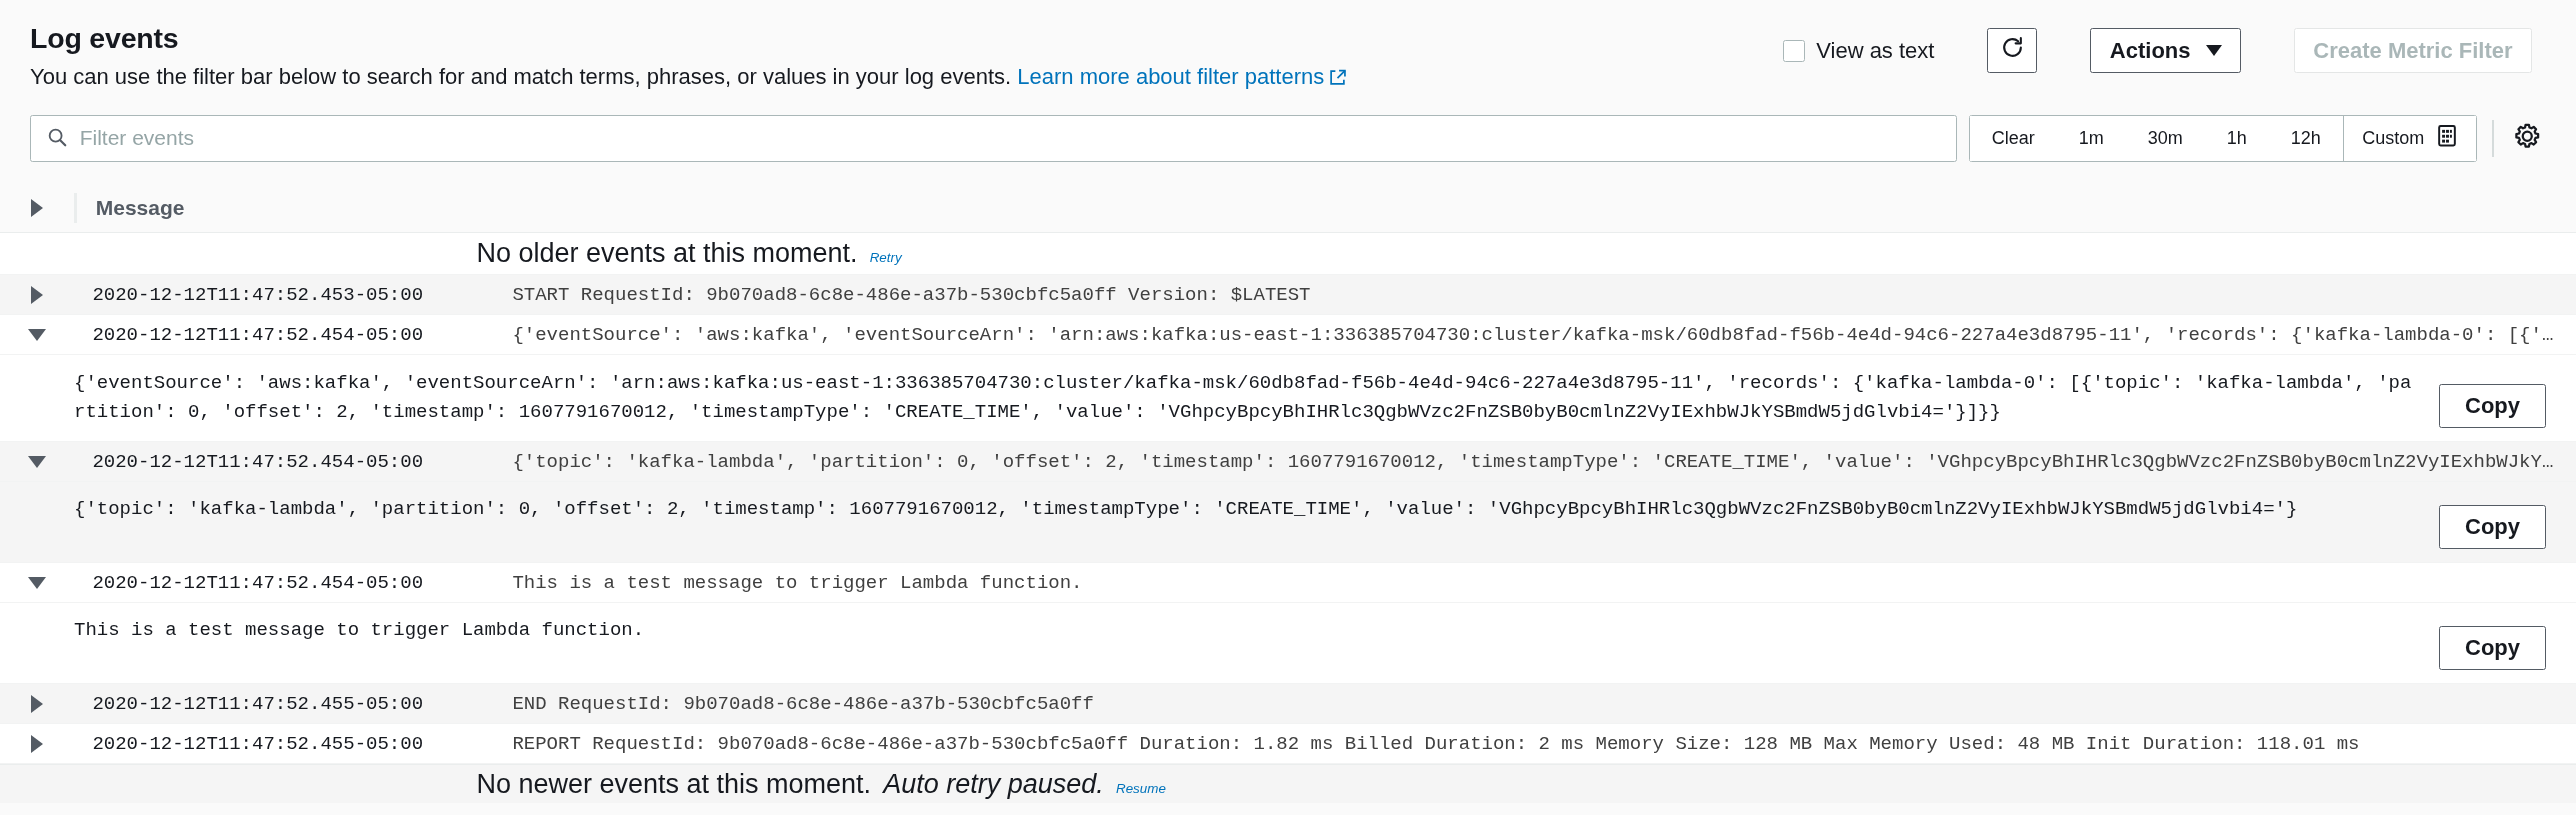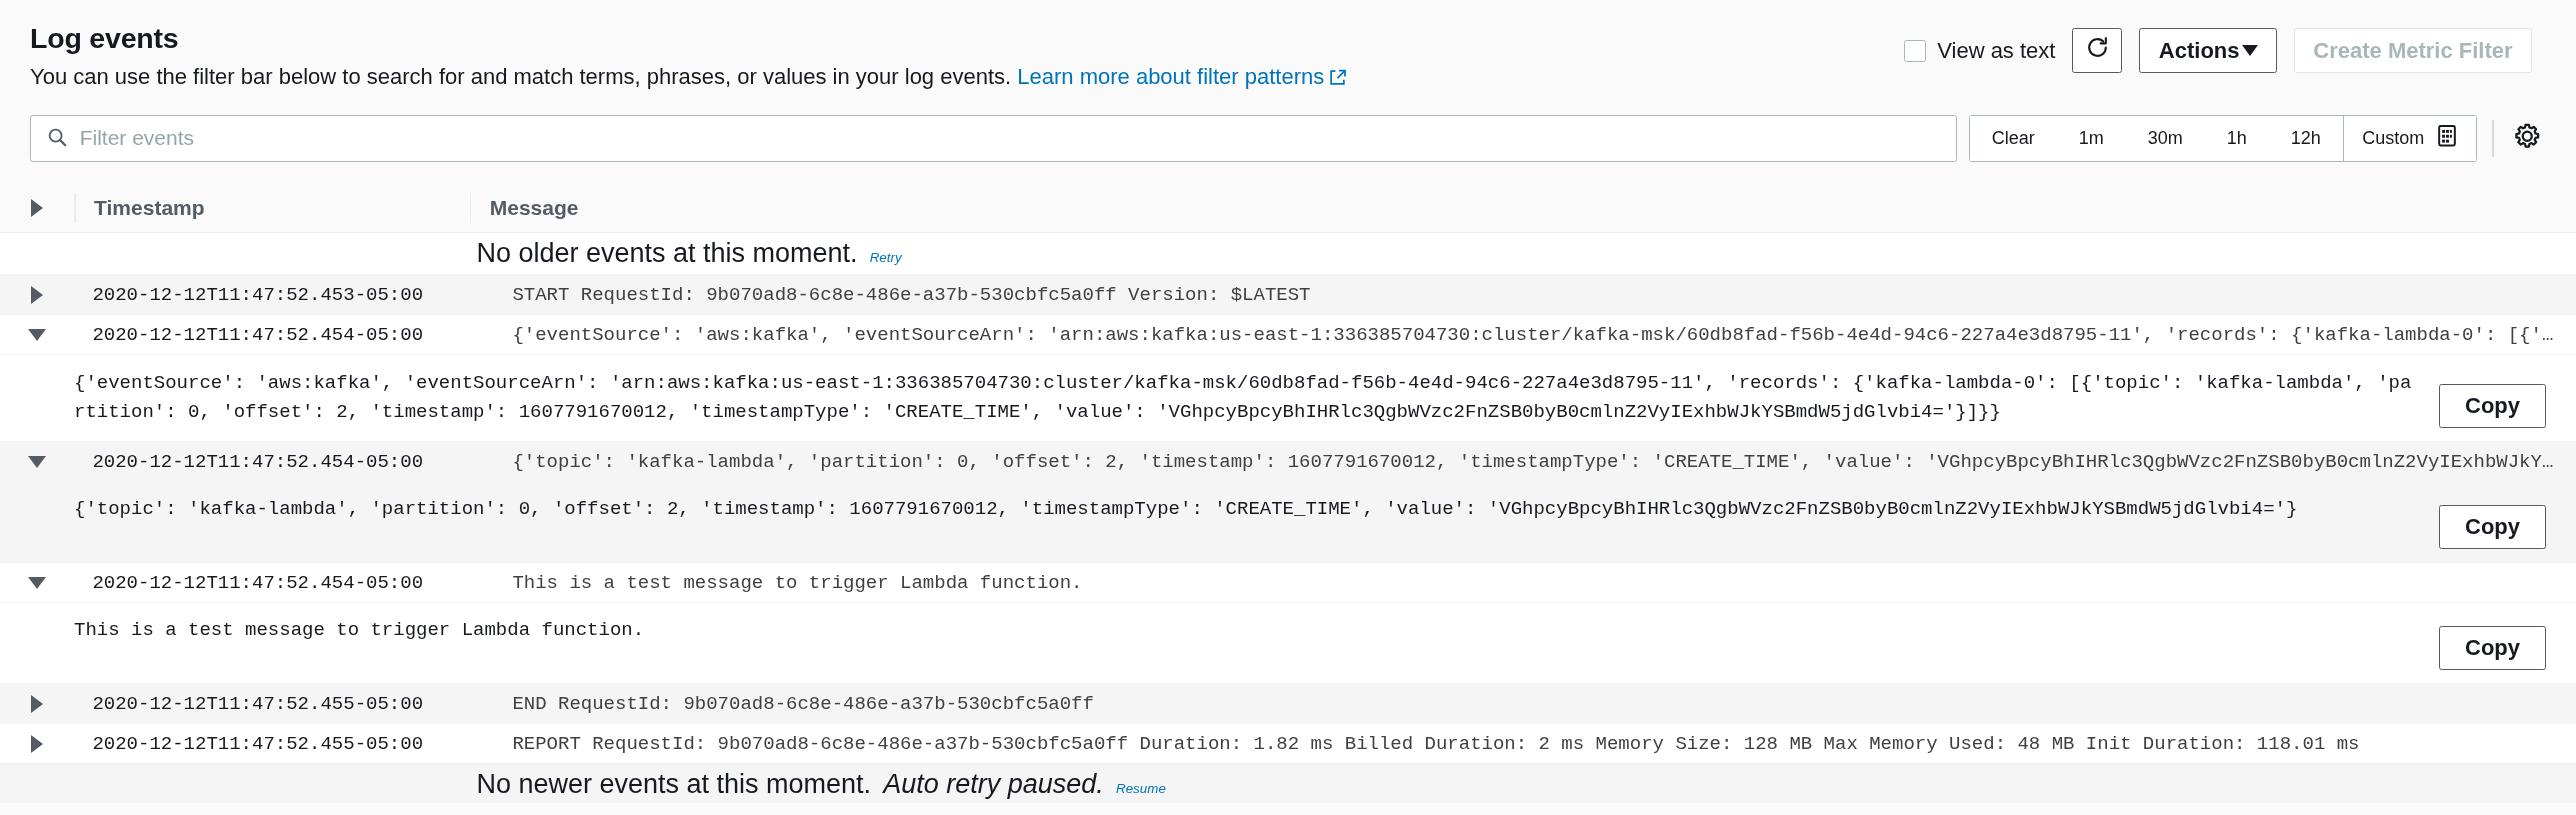--- a/index.html
+++ b/index.html
@@ -77,23 +77,24 @@
     border-radius: 2.5px;
     color: #16191f;
     font-size: 22px;
     font-weight: bold;
     font-family: "Liberation Sans", sans-serif;
     padding: 0 18.4px;
     height: 45px;
     display: inline-flex;
     align-items: center;
     justify-content: center;
-    gap: 2px;
+    gap: 15px;
     cursor: pointer;
     white-space: nowrap;
+    margin-left: 36px;
   }
   .btn-icon-only { width: 50px; padding: 0; }
   .btn-disabled {
     border-color: #e4e6e6;
     color: #aab7b8;
     cursor: default;
     font-weight: bold;
   }
   .caret-down {
     width: 0; height: 0;
@@ -395,23 +396,20 @@
     </div>
   </div>
 
   <div class="table">
 
     <div class="thead">
       <div class="col-expand">
         <span class="tri tri-right"></span>
       </div>
       <div class="th-sep"></div>
-      <div class="col-ts" style="padding-left:18.4px">
-        <span class="th-text">Timestamp</span>
-      </div>
       <div class="th-sep"></div>
       <div class="col-msg" style="padding-left:18.4px">
         <span class="th-text">Message</span>
       </div>
     </div>
 
     <div class="row note">
       <div class="col-expand"></div>
       <div class="col-ts"></div>
       <div class="col-msg" style="padding-left:8.4px">

